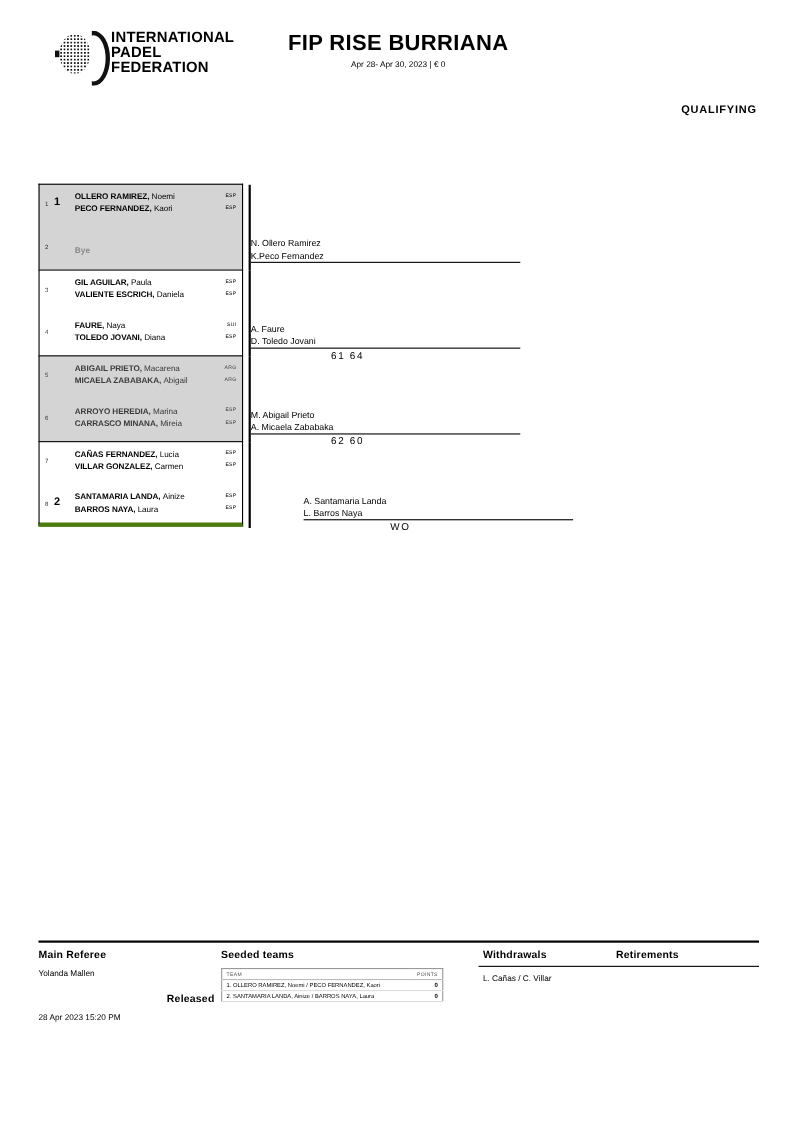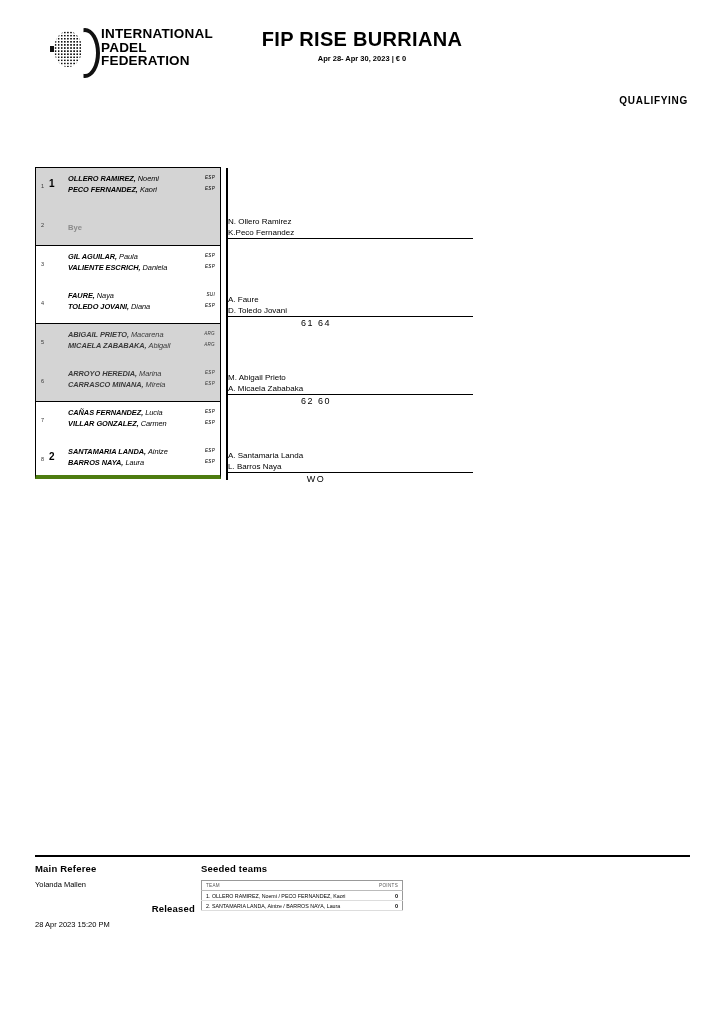--- a/index.html
+++ b/index.html
@@ -76,21 +76,21 @@
     line-height: 22px;
   }
   #tournament-location {
     font-size: 10px;
     font-weight: bold;
     letter-spacing: 0.3px;
     margin-top: 3px;
   }
   #tournament-dates {
     font-size: 7.5px;
-    font-weight: bold;
+    font-weight: normal;
     margin-top: 4px;
   }
 
   #qualifying-label {
     position: absolute;
     right: 36px; top: 95px;
     font-size: 10px;
     font-weight: bold;
     letter-spacing: 0.7px;
   }
@@ -139,21 +139,20 @@
     left: 32px; top: 6px;
     width: 150px;
   }
   .player-line {
     position: relative;
     height: 11px;
     font-size: 7.4px;
     font-weight: bold;
     white-space: nowrap;
     letter-spacing: -0.05px;
-    font-style: italic;
   }
   .player-line .given { font-weight: normal; }
   .player-line .country {
     position: absolute;
     right: 3px; top: 1px;
     font-size: 4.6px;
     font-weight: normal;
     letter-spacing: 0.3px;
   }
   .bye-line {
@@ -367,21 +366,21 @@
         </div>
       </div>
       <div class="slot bottom">
         <div class="slot-num">8</div>
         <div class="slot-seed">2</div>
         <div class="players">
           <div class="player-line">SANTAMARIA LANDA, <span class="given">Ainize</span><span class="country">ESP</span></div>
           <div class="player-line">BARROS NAYA, <span class="given">Laura</span><span class="country">ESP</span></div>
         </div>
       </div>
-      <div class="result" style="top: 20px;">
+      <div class="result" style="top: 20px; padding-left: 48px;">
         <div class="win-names">A. Santamaria Landa</div>
         <div class="win-names">L. Barros Naya</div>
         <div class="rule"></div>
         <div class="score">WO</div>
       </div>
       <div class="connector" style="top: 0px; height: 78px;"></div>
     </div>
   </div>
 
 <div id="footer">
@@ -411,15 +410,23 @@
               <td class="pts">0</td>
             </tr>
             <tr>
               <td>2. SANTAMARIA LANDA, <span class="sfam">Ainize</span> / BARROS NAYA, <span class="sfam">Laura</span></td>
               <td class="pts">0</td>
             </tr>
           </tbody>
       </table>
     </div>
 
+    <div id="wd-col">
+      <div id="wd-heads">
+        <div class="f-head w">Withdrawals</div>
+        <div class="f-head r">Retirements</div>
+      </div>
+      <div id="wd-rule"></div>
+      <div id="wd-list">L. Cañas / C. Villar</div>
+    </div>
 
   </div>
 </div>
 
 </body></html>

